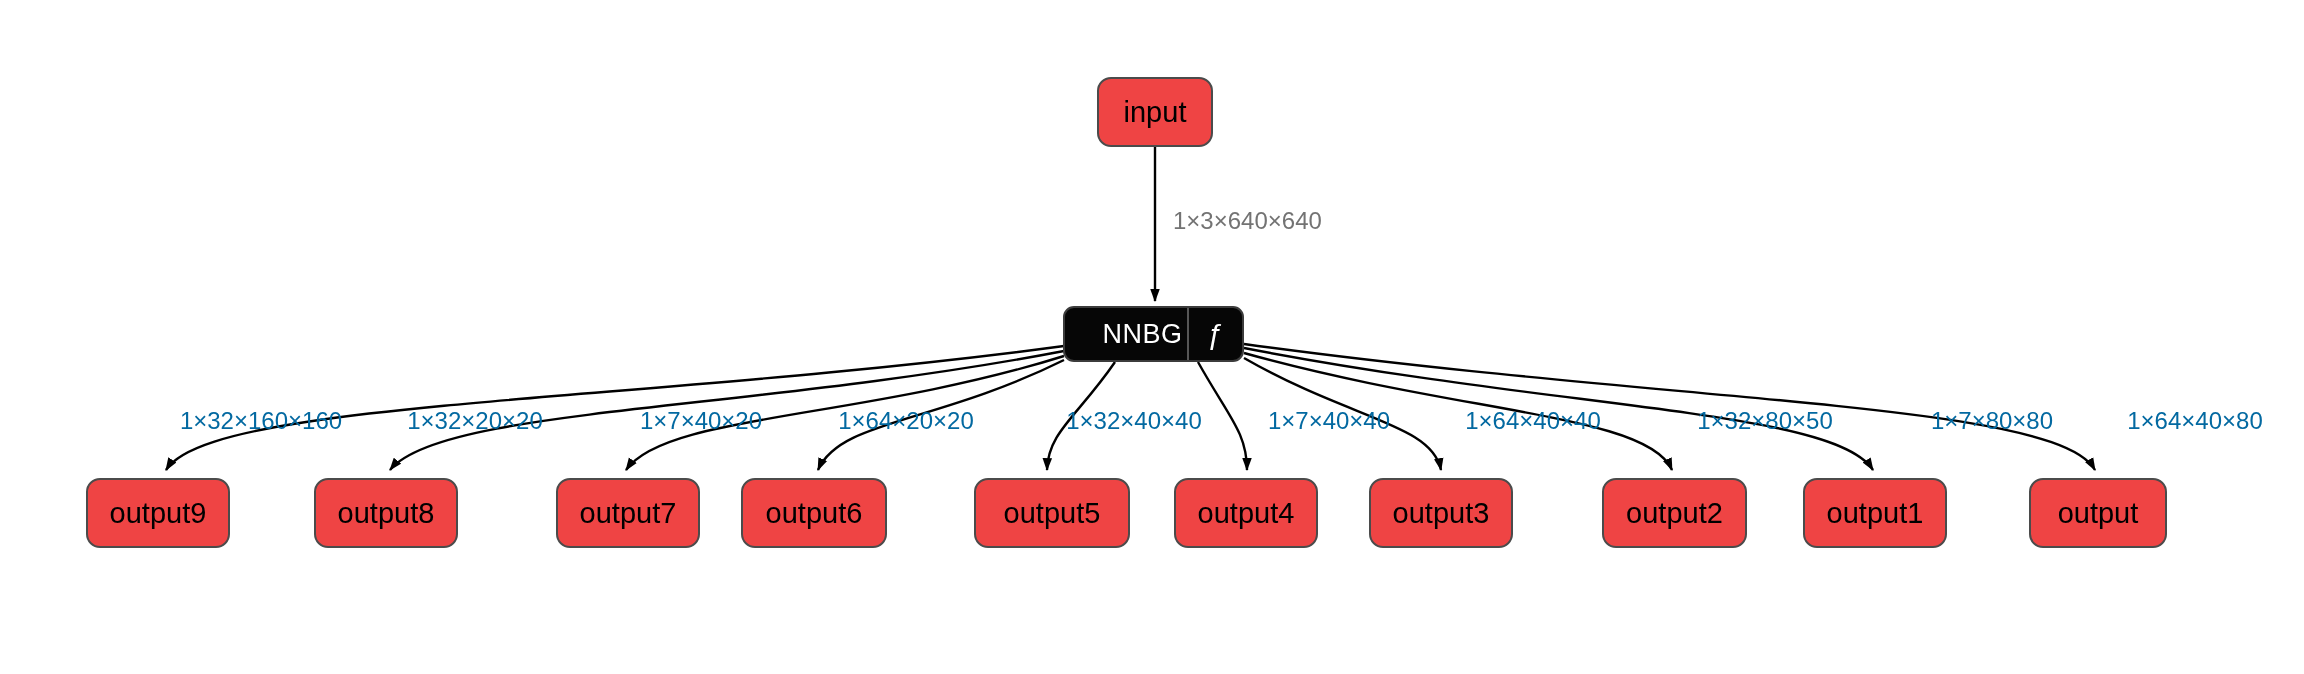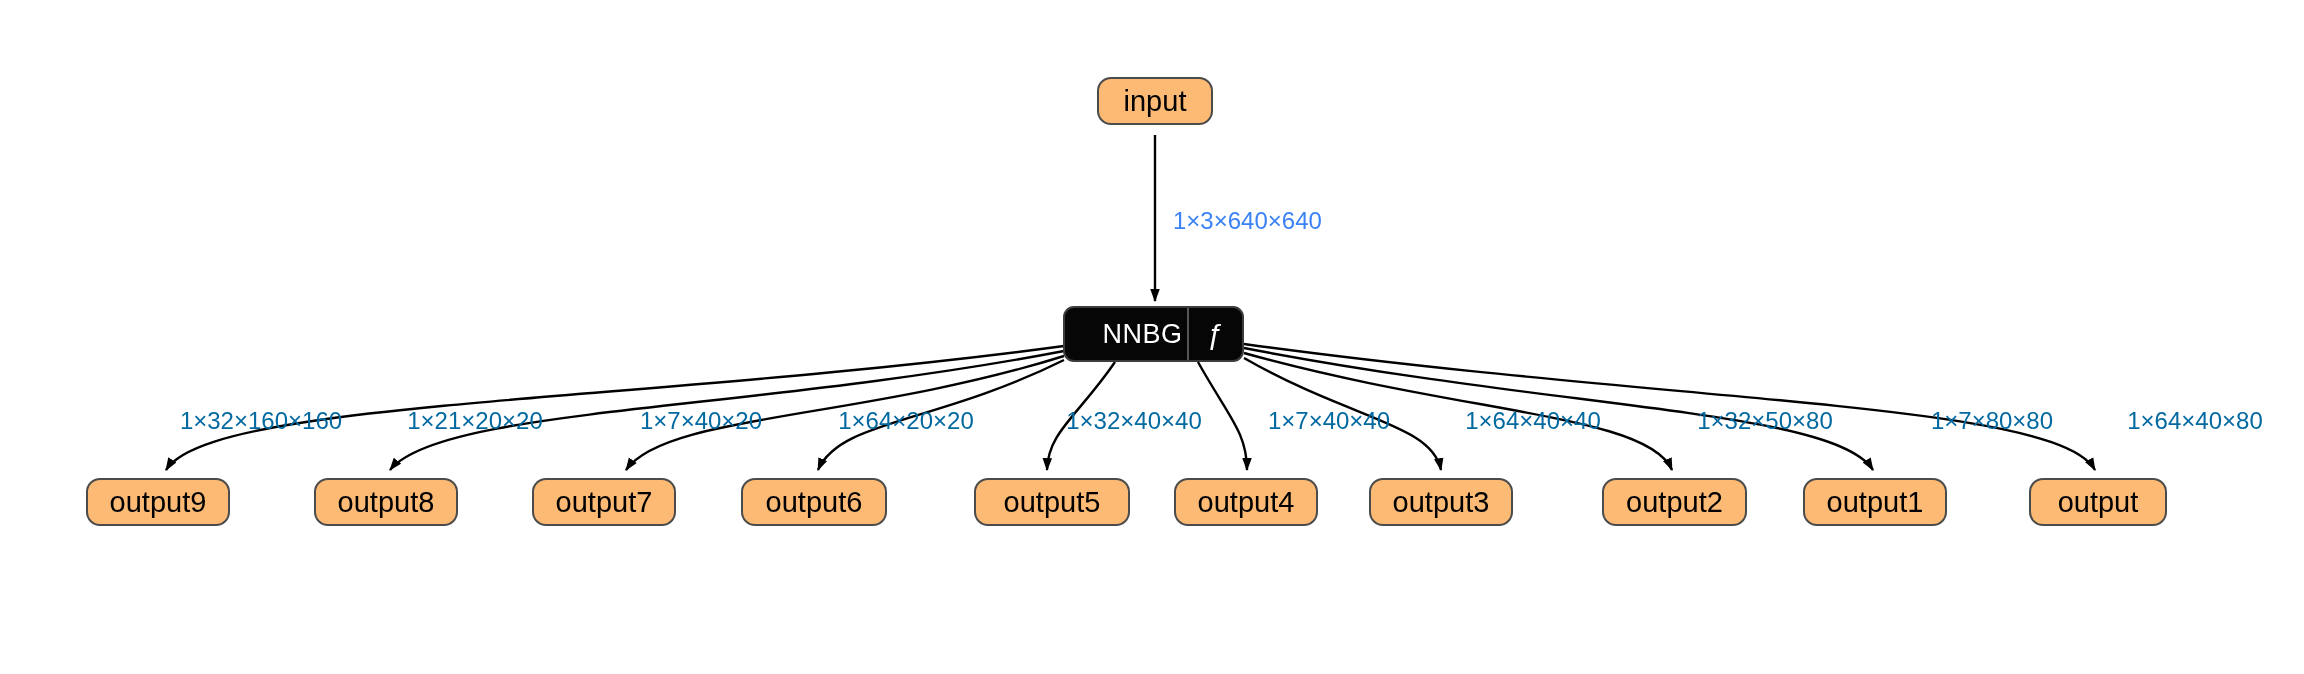--- a/index.html
+++ b/index.html
@@ -20,23 +20,23 @@
     width: 2304px; height: 674px;
   }
   svg.edges path.edge {
     fill: none;
     stroke: #000000;
     stroke-width: 2.4px;
   }
   .node {
     position: absolute;
     top: 478px;
-    height: 48px;
+    height: 70px;
     box-sizing: border-box;
-    background: #fdba74;
+    background: #ef4444;
     border: 2.5px solid #4b4b4b;
     border-radius: 14px;
     display: flex;
     align-items: center;
     justify-content: center;
     font-size: 29px;
     color: #000000;
     white-space: nowrap;
     cursor: pointer;
   }
@@ -88,21 +88,21 @@
     transform: translateX(-50%);
     font-size: 24px;
     color: #0369a1;
     white-space: nowrap;
   }
   .input-edge-label {
     position: absolute;
     left: 1173px;
     top: 207px;
     font-size: 24px;
-    color: #3b82f6;
+    color: #737373;
     white-space: nowrap;
   }
 </style>
 </head>
 <body>
 
 <div class="canvas">
 
   <svg class="edges" viewBox="0 0 2304 674" xmlns="http://www.w3.org/2000/svg">
     <defs>
@@ -127,33 +127,33 @@
 
   <span class="input-edge-label">1×3×640×640</span>
 
   <div class="op-node">
     <span class="op-title">NNBG</span>
     <span class="op-sep"></span>
     <span class="op-fn">ƒ</span>
   </div>
 
   <span class="edge-label" style="left:261px">1×32×160×160</span>
-  <span class="edge-label" style="left:475px">1×21×20×20</span>
+  <span class="edge-label" style="left:475px">1×32×20×20</span>
   <span class="edge-label" style="left:701px">1×7×40×20</span>
   <span class="edge-label" style="left:906px">1×64×20×20</span>
   <span class="edge-label" style="left:1134px">1×32×40×40</span>
   <span class="edge-label" style="left:1329px">1×7×40×40</span>
   <span class="edge-label" style="left:1533px">1×64×40×40</span>
-  <span class="edge-label" style="left:1765px">1×32×50×80</span>
+  <span class="edge-label" style="left:1765px">1×32×80×50</span>
   <span class="edge-label" style="left:1992px">1×7×80×80</span>
   <span class="edge-label" style="left:2195px">1×64×40×80</span>
 
   <div class="node" style="left:86px;   width:144px">output9</div>
   <div class="node" style="left:314px;  width:144px">output8</div>
-  <div class="node" style="left:532px;  width:144px">output7</div>
+  <div class="node" style="left:556px;  width:144px">output7</div>
   <div class="node" style="left:741px;  width:146px">output6</div>
   <div class="node" style="left:974px;  width:156px">output5</div>
   <div class="node" style="left:1174px; width:144px">output4</div>
   <div class="node" style="left:1369px; width:144px">output3</div>
   <div class="node" style="left:1602px; width:145px">output2</div>
   <div class="node" style="left:1803px; width:144px">output1</div>
   <div class="node" style="left:2029px; width:138px">output</div>
 
 </div>
 

